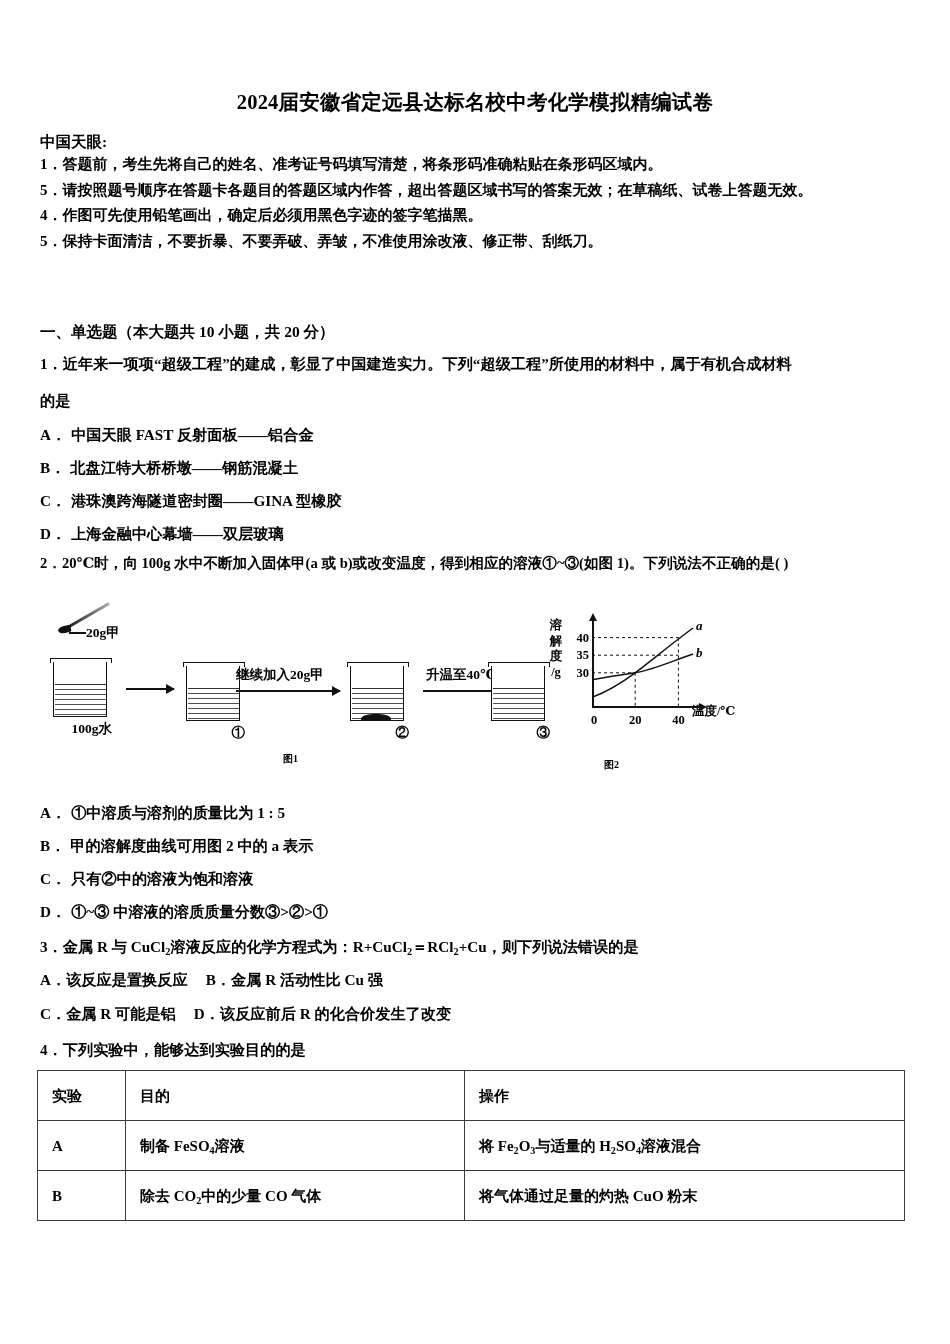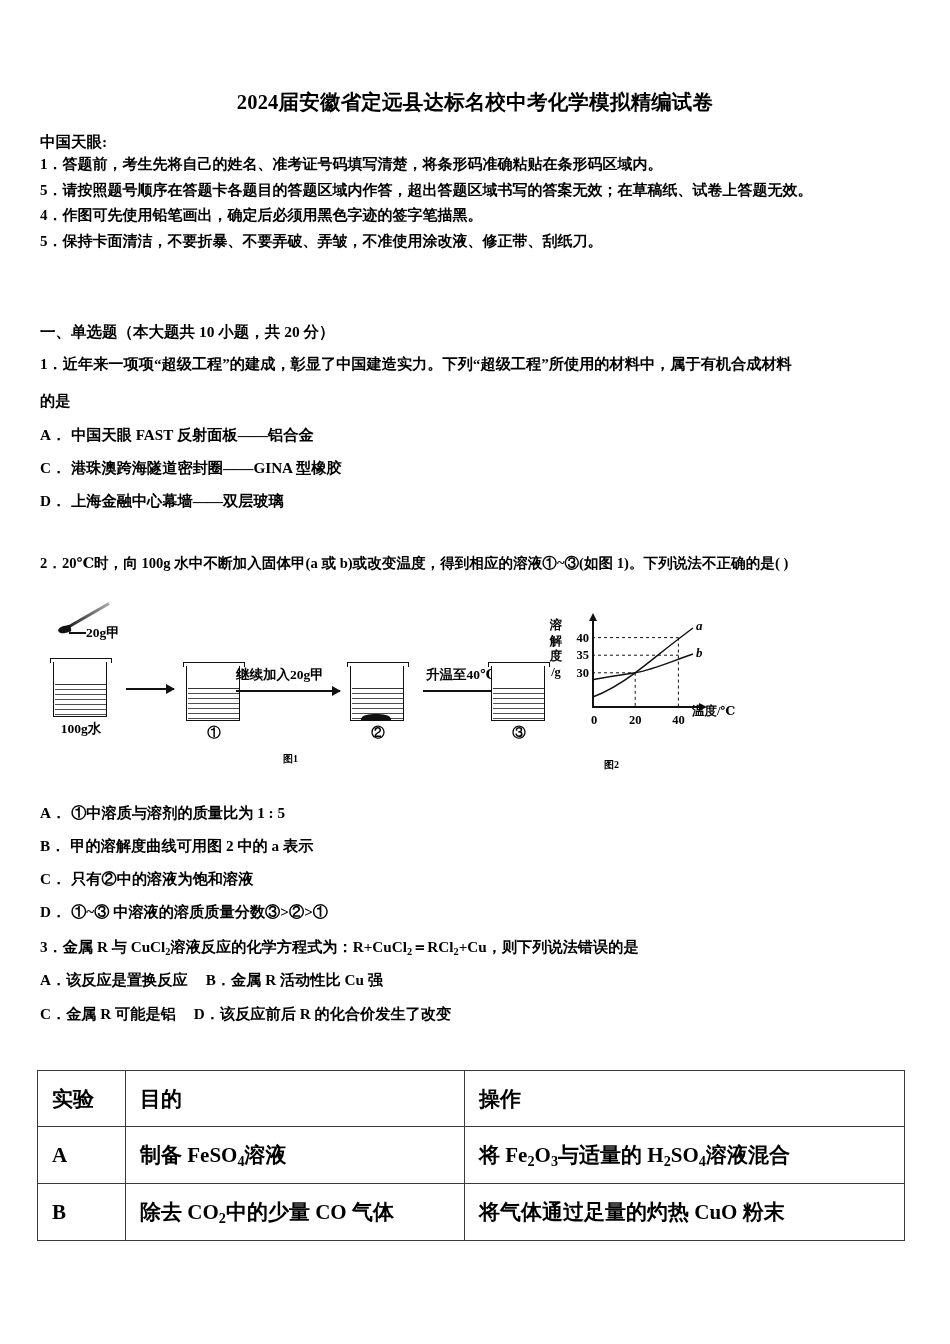--- a/index.html
+++ b/index.html
@@ -165,21 +165,21 @@
   }
   .beaker .solid {
     position: absolute;
     height: 6px;
     background: #111;
     border-radius: 40% 40% 0 0 / 90% 90% 0 0;
   }
   .beaker-label {
     position: absolute;
     width: 100%;
-    text-align: center;
+    text-align: right;
     font-size: 13.5px;
     font-weight: bold;
     top: 64px;
   }
   .arrow {
     position: absolute;
     height: 10px;
   }
   .arrow .shaft {
     position: absolute;
@@ -325,21 +325,21 @@
   .exp-table {
     position: absolute;
     left: 37px; top: 1070px;
     width: 868px;
     border-collapse: collapse;
     table-layout: fixed;
   }
   .exp-table td, .exp-table th {
     border: 1.3px solid #3a3a3a;
     padding: 14px 10px 13px 14px;
-    font-size: 21px;
+    font-size: 15px;
     font-weight: bold;
     text-align: left;
     vertical-align: middle;
     height: 22px;
   }
   .exp-table .c1 { width: 63px; }
   .exp-table .c2 { width: 314px; }
 </style>
 </head>
 <body>
@@ -360,20 +360,23 @@
   <div class="section-head">一、单选题（本大题共 10 小题，共 20 分）</div>
 
   <div class="q1-stem">
     <span>1．近年来一项项“超级工程”的建成，彰显了中国建造实力。下列“超级工程”所使用的材料中，属于有机合成材料</span>
     <span class="line2">的是</span>
   </div>
 
   <div class="opt-block" id="q1-options">
     <div class="opt">
       <span class="lab">A．</span><span>中国天眼 FAST 反射面板——铝合金</span>
+    </div>
+    <div class="opt">
+      <span class="lab">B．</span><span>北盘江特大桥桥墩——钢筋混凝土</span>
     </div>
     <div class="opt">
       <span class="lab">C．</span><span>港珠澳跨海隧道密封圈——GINA 型橡胶</span>
     </div>
     <div class="opt">
       <span class="lab">D．</span><span>上海金融中心幕墙——双层玻璃</span>
     </div>
   </div>
 
   <div class="q2-stem">2．20℃时，向 100g 水中不断加入固体甲(a 或 b)或改变温度，得到相应的溶液①~③(如图 1)。下列说法不正确的是( )</div>
@@ -505,20 +508,21 @@
       <span>3．金属 R 与 CuCl</span><sub>2</sub><span>溶液反应的化学方程式为：R+CuCl</span><sub>2</sub><span>＝RCl</span><sub>2</sub><span>+Cu，则下列说法错误的是</span>
     </div>
     <div class="q3-row">
       <span>A．该反应是置换反应</span><span class="sep"></span><span>B．金属 R 活动性比 Cu 强</span>
     </div>
     <div class="q3-row">
       <span>C．金属 R 可能是铝</span><span class="sep"></span><span>D．该反应前后 R 的化合价发生了改变</span>
     </div>
   </div>
 
+  <div class="q4-stem">4．下列实验中，能够达到实验目的的是</div>
 
   <table class="exp-table">
     <thead>
       <tr>
         <th class="c1">实验</th>
         <th class="c2">目的</th>
         <th>操作</th>
       </tr>
     </thead>
     <tbody>

